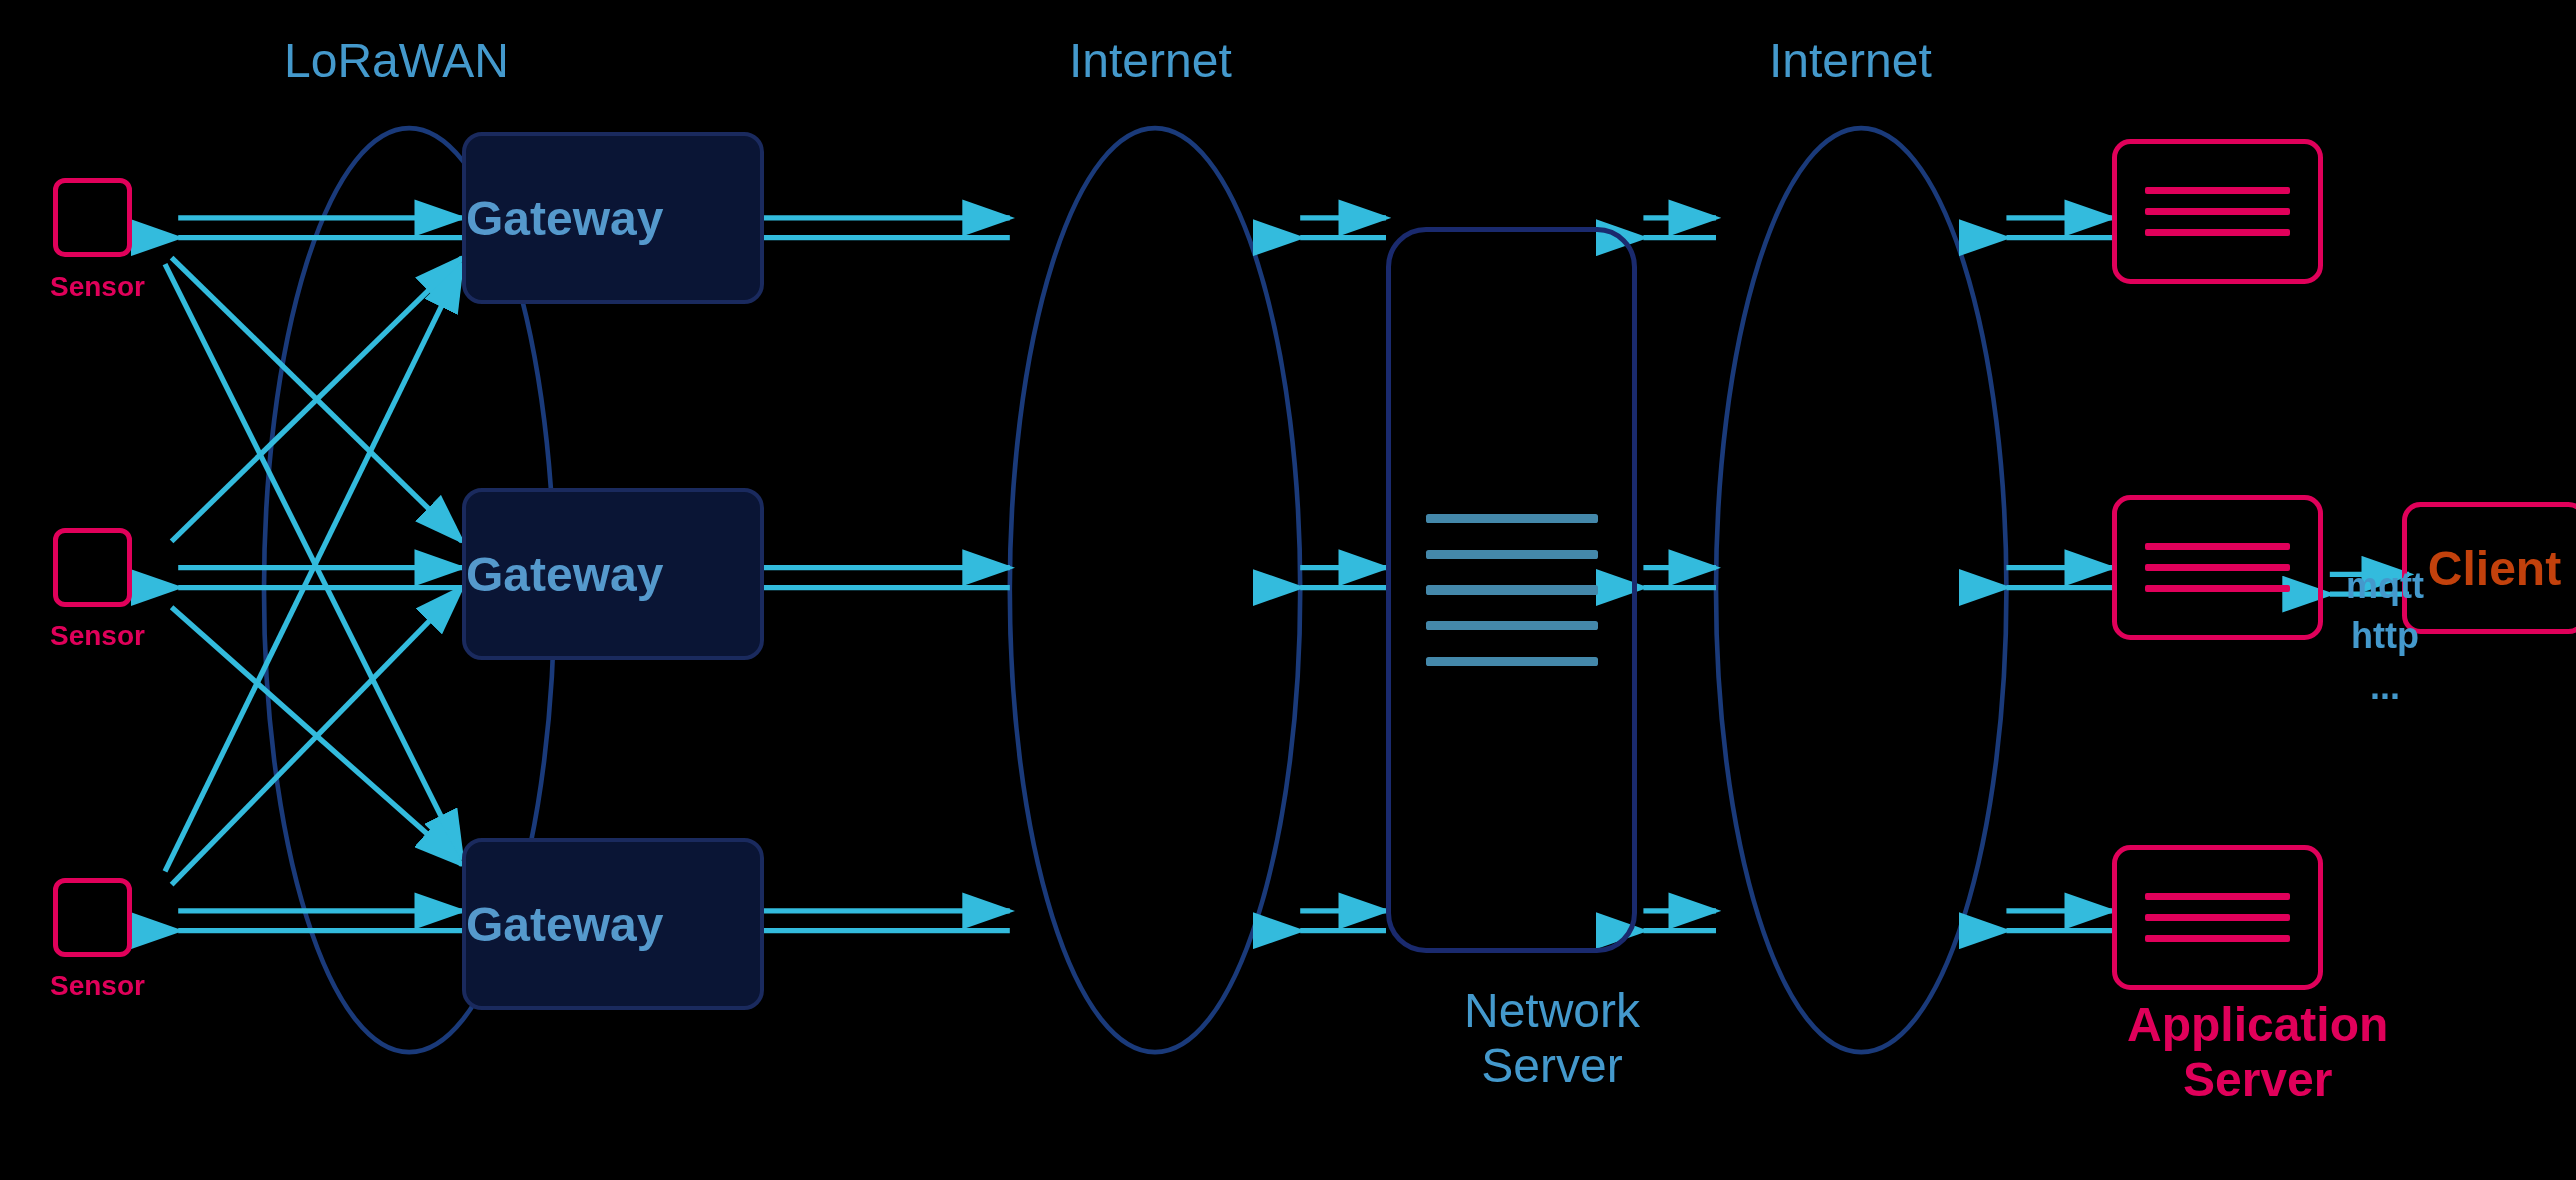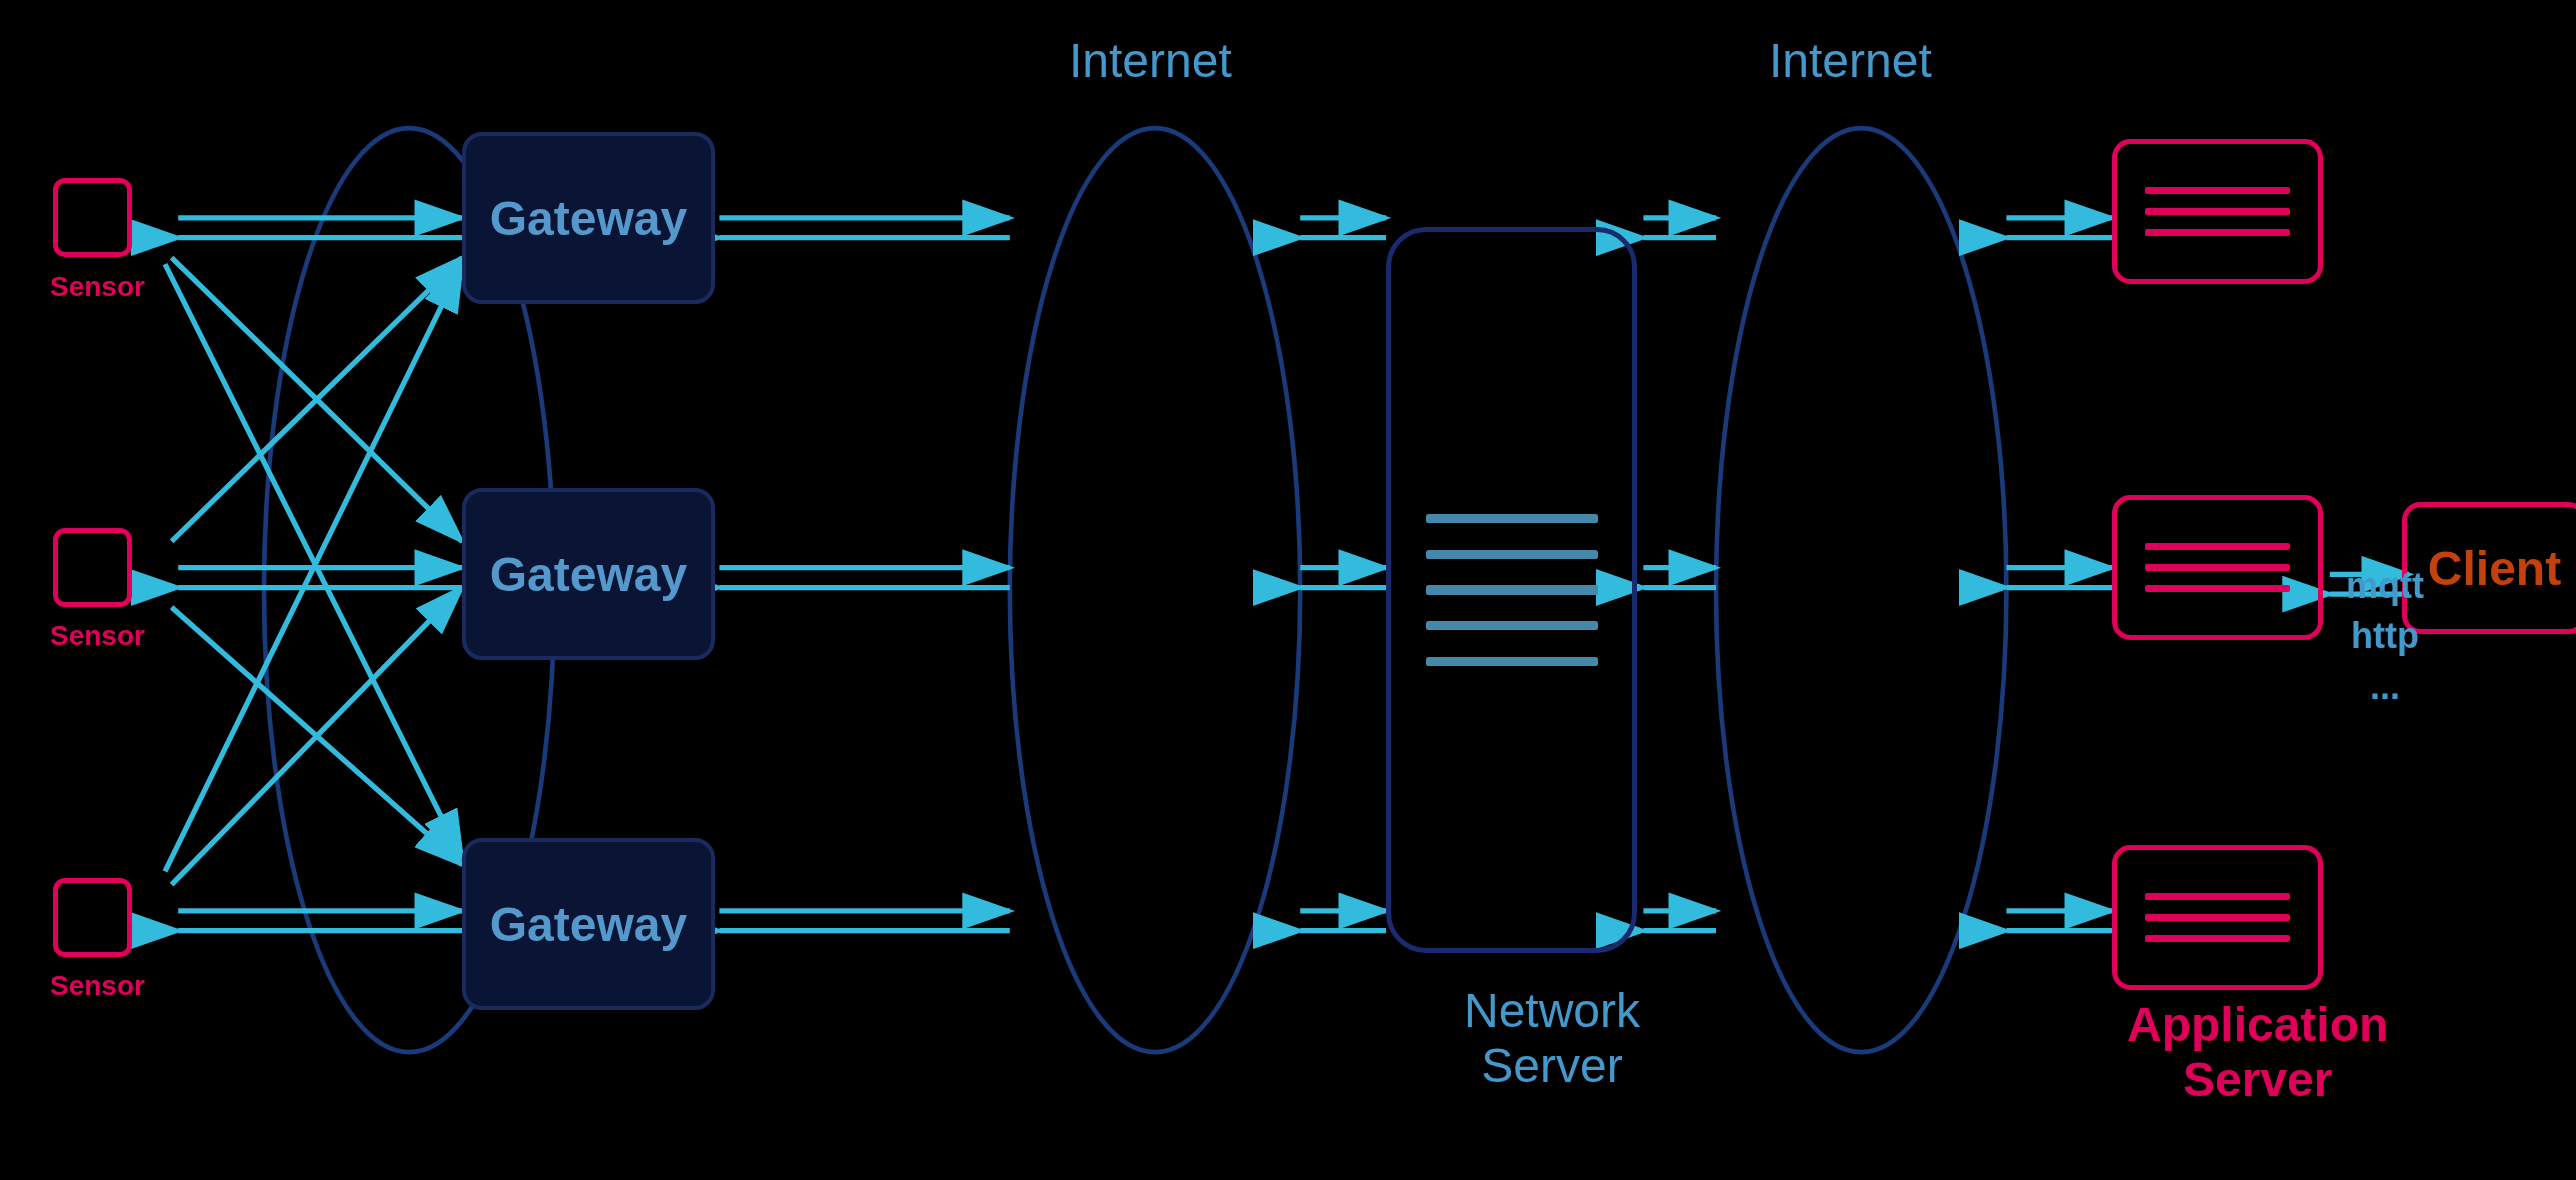--- a/index.html
+++ b/index.html
@@ -32,28 +32,27 @@
       position: absolute;
       color: #e0005a;
       font-size: 28px;
       font-weight: bold;
       text-align: center;
     }
 
     
     .gateway-box {
       position: absolute;
-      width: 253px;
+      width: 302px;
       height: 172px;
       border: 4px solid #1a2a5e;
       border-radius: 20px;
       background: #0a1535;
       display: flex;
       align-items: center;
-      justify-content: center;
     }
     .gateway-label {
       color: #5599cc;
       font-size: 48px;
       font-weight: bold;
     }
 
     
     .network-server-box {
       position: absolute;
@@ -274,20 +273,21 @@
   <div class="app-server-box" style="left:2112px; top:845px;">
     <div class="app-server-line"></div>
     <div class="app-server-line"></div>
     <div class="app-server-line"></div>
   </div>
 
   <div class="client-box" style="left:2402px; top:502px;">
     <span class="client-label">Client</span>
   </div>
 
+  <div class="section-label" style="left:284px; top:33px;">LoRaWAN</div>
   <div class="section-label" style="left:1069px; top:33px;">Internet</div>
   <div class="section-label" style="left:1769px; top:33px;">Internet</div>
   <div class="section-label" style="left:1464px; top:983px;">Network<br>Server</div>
   <div class="section-label-red" style="left:2119px; top:997px;margin-left:8px;">Application<br>Server</div>
 
   <div style="position:absolute; left:2346px; top:561px; color:#4499cc; font-size:36px; text-align:center; line-height:1.4;font-weight:bold;">
     mqtt<br>http<br>...
   </div>
 
 </div>

